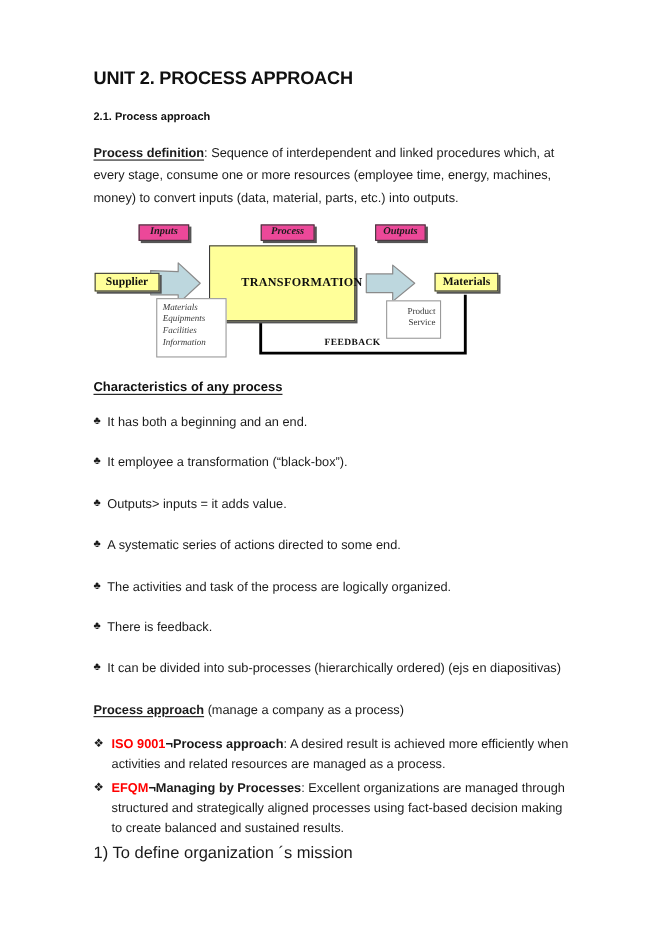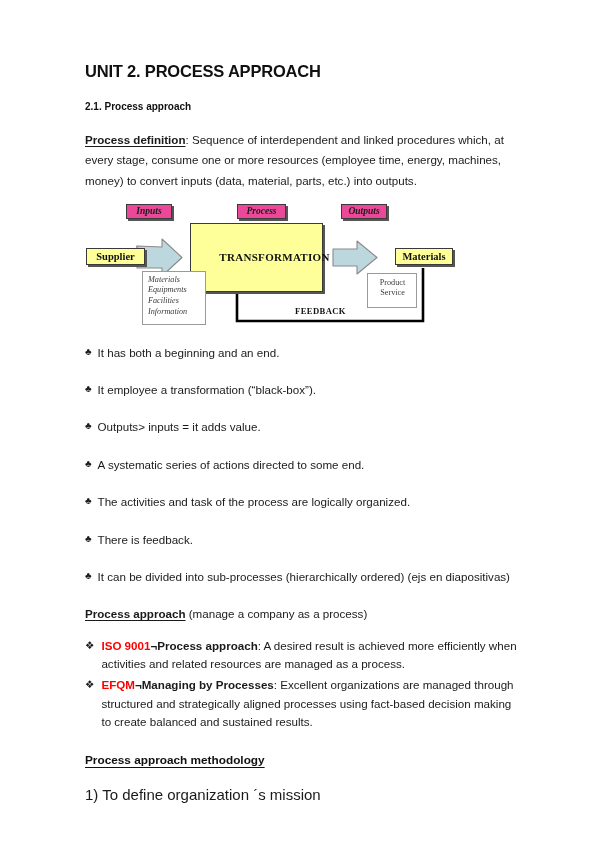--- a/index.html
+++ b/index.html
@@ -216,28 +216,29 @@
 
       <div class="dg-box box-yellow-sm shadowed" style="left:310px; top:46px; width:58px;">Materials</div>
 
       <div class="box-white" style="position:absolute; left:57px; top:69px; width:53px; height:47px;font-style:italic;">
         <div>Materials</div>
         <div>Equipments</div>
         <div>Facilities</div>
         <div>Information</div>
       </div>
 
-      <div class="box-white centered" style="position:absolute; left:282px; top:71px; width:39px; height:27px;">
+      <div class="box-white centered" style="position:absolute; left:266px; top:71px; width:39px; height:27px;text-align:right;">
         <div>Product</div>
         <div>Service</div>
       </div>
 
       <div class="feedback-label" style="left:210px; top:104px;">FEEDBACK</div>
     </div>
 
+    <h3 class="sub-head">Characteristics of any process</h3>
 
     <div class="bullet-line">
       <span class="glyph">♣</span>
       <span>It has both a beginning and an end.</span>
     </div>
     <div class="bullet-line">
       <span class="glyph">♣</span>
       <span>It employee a transformation (“black-box”).</span>
     </div>
     <div class="bullet-line">
@@ -267,18 +268,17 @@
       <div class="dia-item">
         <span class="glyph">❖</span>
         <span class="body"><span class="red">ISO 9001</span><span class="b">¬</span><span class="b">Process approach</span><span>: A desired result is achieved more efficiently when activities and related resources are managed as a process.</span></span>
       </div>
       <div class="dia-item">
         <span class="glyph">❖</span>
         <span class="body"><span class="red">EFQM</span><span class="b">¬</span><span class="b">Managing by Processes</span><span>: Excellent organizations are managed through structured and strategically aligned processes using fact-based decision making to create balanced and sustained results.</span></span>
       </div>
     </div>
 
-    <h3 class="sub-head" style="margin-top:22px;">Process approach methodology</h3>
 
     <p class="num-line">1) To define organization ´s mission</p>
 
   </div>
 </div>
 
 </body></html>

